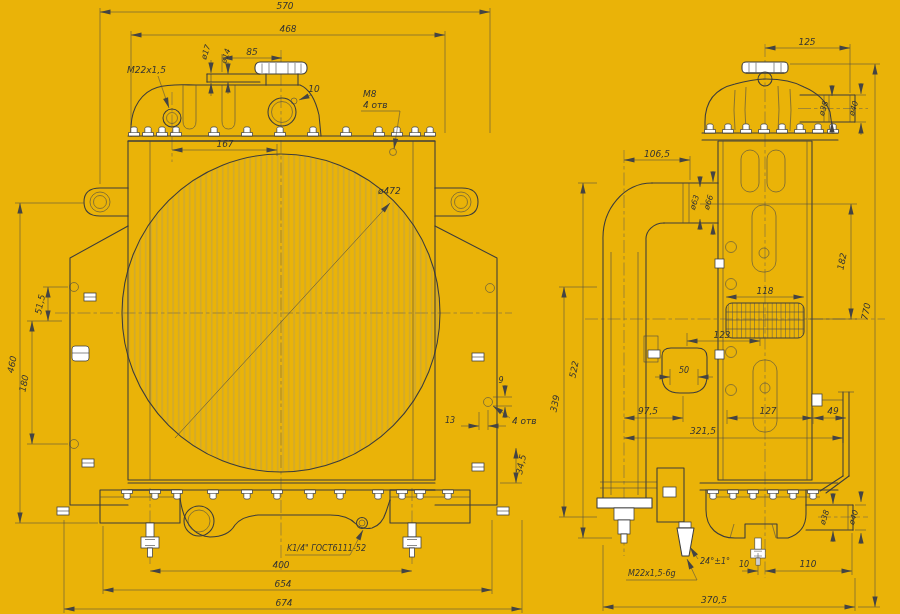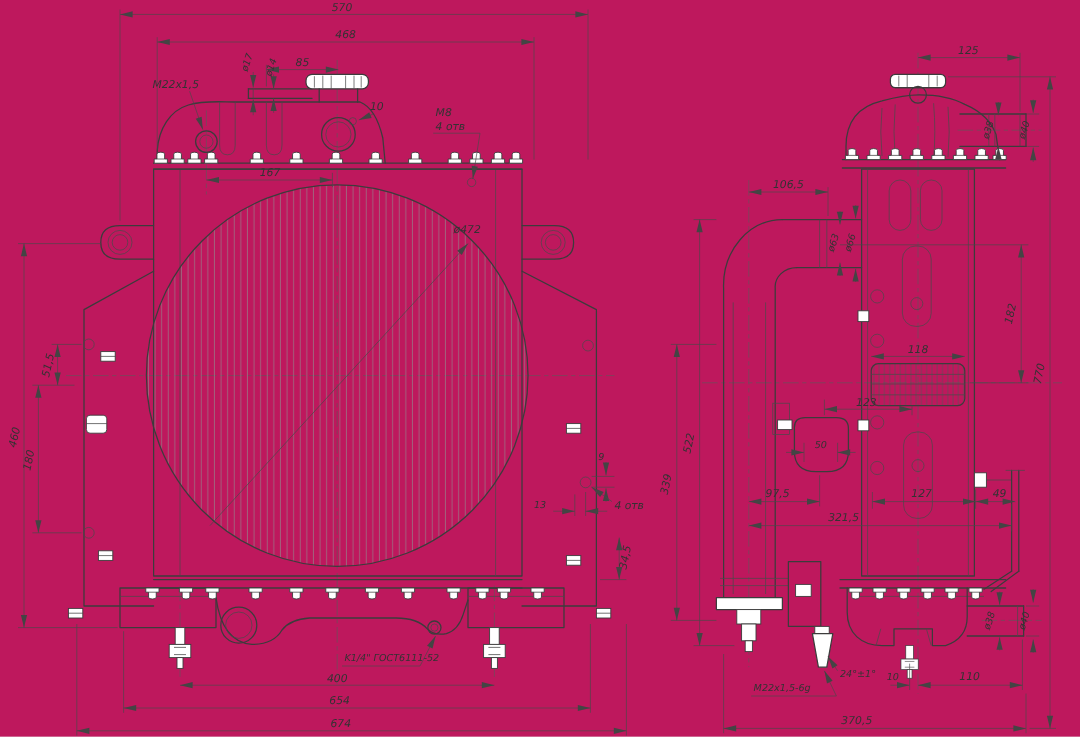--- a/index.html
+++ b/index.html
@@ -1,16 +1,16 @@
 <!DOCTYPE html>
 <html><head>
 <meta charset="utf-8">
 <style>
   html,body{margin:0;padding:0;background:#e8e8e8;}
-  .sheet{width:900px;height:614px;background:#be185d;position:relative;overflow:hidden;
+  .sheet{width:900px;height:614px;background:#eab308;position:relative;overflow:hidden;
          font-family:"DejaVu Sans",sans-serif;}
   svg{position:absolute;left:0;top:0;}
   .ol{fill:none;stroke:#3c3c3c;stroke-width:1.05;stroke-linejoin:round;stroke-linecap:round;}
   .ol2{fill:#fff;stroke:#3c3c3c;stroke-width:1.05;stroke-linejoin:round;}
   .thin{fill:none;stroke:#4a4a4a;stroke-width:.6;}
   .dim{fill:none;stroke:#4a4a4a;stroke-width:.55;}
   .cl{fill:none;stroke:#5a5a5a;stroke-width:.5;stroke-dasharray:13 3 3.5 3;}
   .t{font:italic 9px "DejaVu Sans",sans-serif;fill:#333;}
   .ts{font:italic 8px "DejaVu Sans",sans-serif;fill:#333;}
   .boltf{fill:#fff;stroke:#3c3c3c;stroke-width:.75;}

